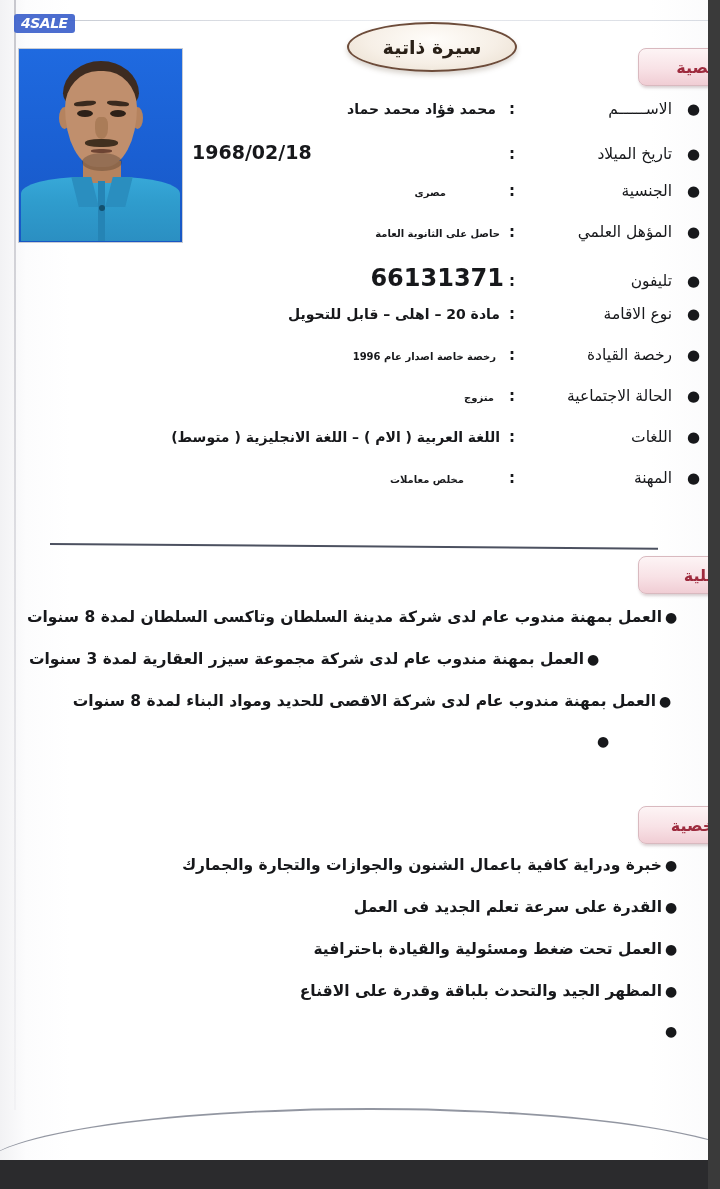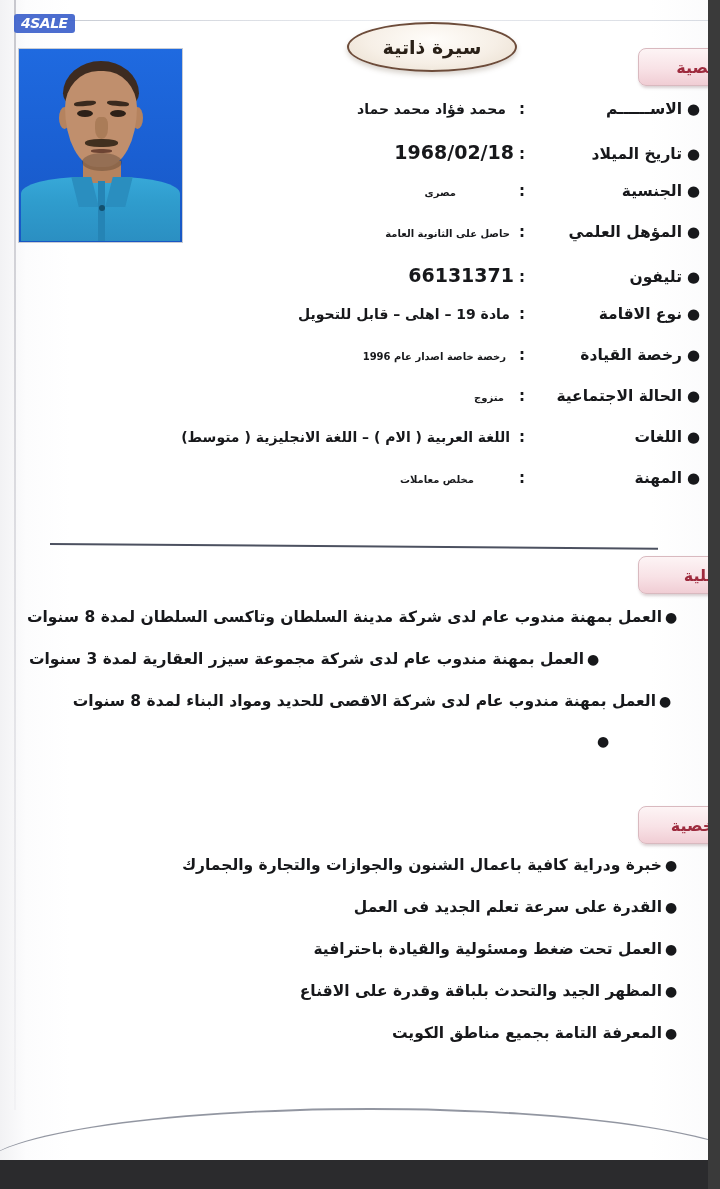--- a/index.html
+++ b/index.html
@@ -208,38 +208,38 @@
     width: 12px;
     flex: 0 0 12px;
     text-align: center;
     font-size: 15px;
     line-height: 1;
     color: #17181b;
   }
   .info-label {
     flex: 0 0 152px;
     font-size: 15.5px;
-    font-weight: bold;
-    padding-right: 6px;
+    font-weight: normal;
+    padding-right: 16px;
   }
   .info-colon {
     flex: 0 0 16px;
     font-size: 15px;
     font-weight: bold;
     text-align: center;
   }
   .info-value {
     flex: 1 1 auto;
     font-size: 10px;
     font-weight: bold;
     padding-right: 8px;
   }
   .info-row.name .info-value { font-size: 14px; }
-  .info-row.dob .info-value  { font-size: 19px; direction: ltr; text-align: right; padding-right: 0; padding-left: 52px;}
-  .info-row.tel .info-value  { font-size: 19px; direction: ltr; text-align: right; padding-right: 0; padding-left: 96px;}
+  .info-row.dob .info-value  { font-size: 19px; direction: ltr; text-align: left; padding-right: 0; padding-left: 52px;}
+  .info-row.tel .info-value  { font-size: 24px; direction: ltr; text-align: right; padding-right: 0; padding-left: 96px;}
   .info-row.nat .info-value  { padding-right: 58px; }
   .info-row.marital .info-value { padding-right: 10px; }
   .info-row.edu .info-value  { padding-right: 4px; }
   .info-row.res .info-value  { font-size: 14px; padding-right: 4px; }
   .info-row.lang .info-value { font-size: 14px; padding-right: 4px; text-align: right; }
   .info-row.job .info-value  { padding-right: 40px; }
 
   
   .bullet-block {
     position: absolute;
@@ -361,21 +361,21 @@
       <div class="bullet-dot">●</div>
       <div class="info-label">تليفون</div>
       <div class="info-colon">:</div>
       <div class="info-value">66131371</div>
     </div>
 
     <div class="info-row res">
       <div class="bullet-dot">●</div>
       <div class="info-label">نوع الاقامة</div>
       <div class="info-colon">:</div>
-      <div class="info-value">مادة 19 – اهلى – قابل للتحويل</div>
+      <div class="info-value">مادة 20 – اهلى – قابل للتحويل</div>
     </div>
 
     <div class="info-row lic">
       <div class="bullet-dot">●</div>
       <div class="info-label">رخصة القيادة</div>
       <div class="info-colon">:</div>
       <div class="info-value">رخصة خاصة اصدار عام 1996</div>
     </div>
 
     <div class="info-row marital">
@@ -433,20 +433,19 @@
     <div class="bullet-item s3">
       <span class="dot">●</span>
       <span class="txt">العمل تحت ضغط ومسئولية والقيادة باحترافية</span>
     </div>
     <div class="bullet-item s4">
       <span class="dot">●</span>
       <span class="txt">المظهر الجيد والتحدث بلباقة وقدرة على الاقناع</span>
     </div>
     <div class="bullet-item s5">
       <span class="dot">●</span>
-      <span class="txt">المعرفة التامة بجميع مناطق الكويت</span>
     </div>
   </div>
 
   <div class="bottom-curve"></div>
   <div class="dark-strip"></div>
 
 </div>
 
 </body></html>

